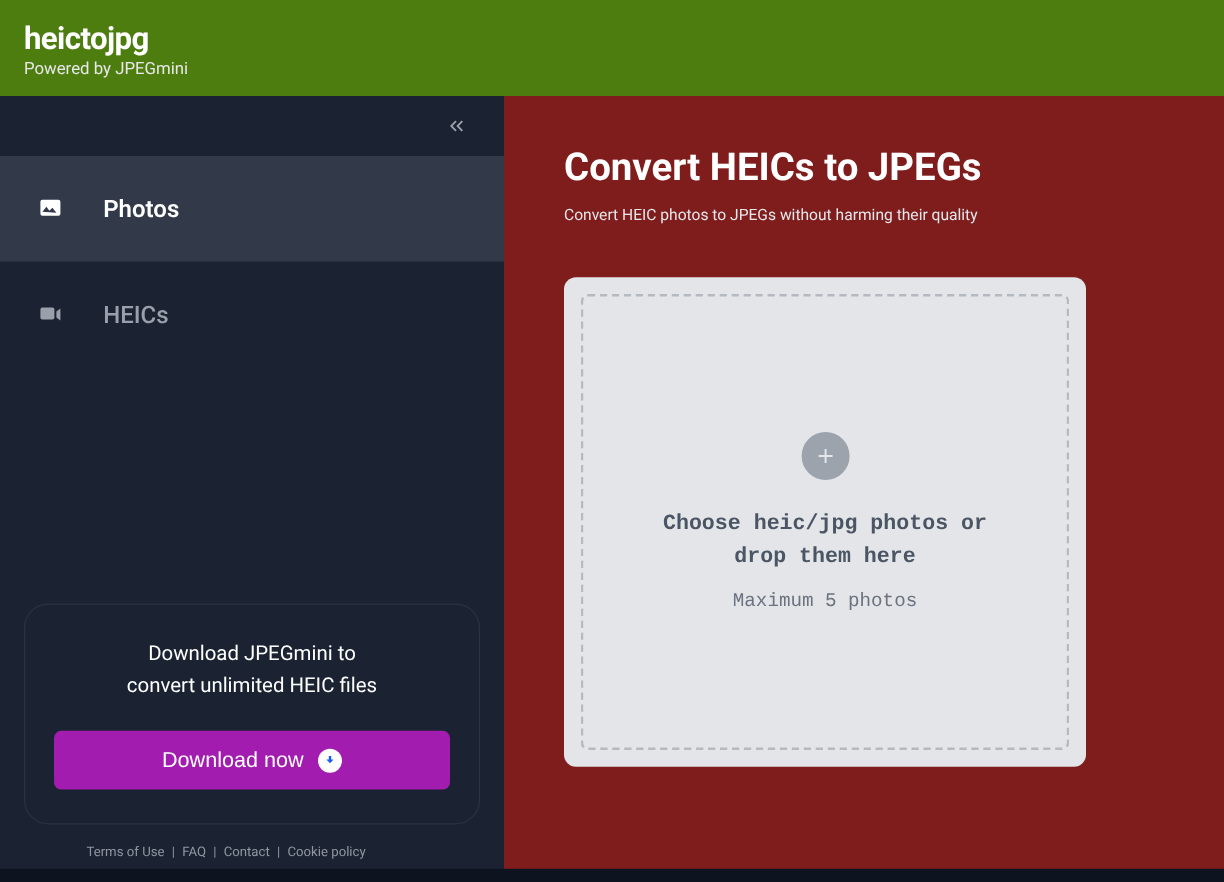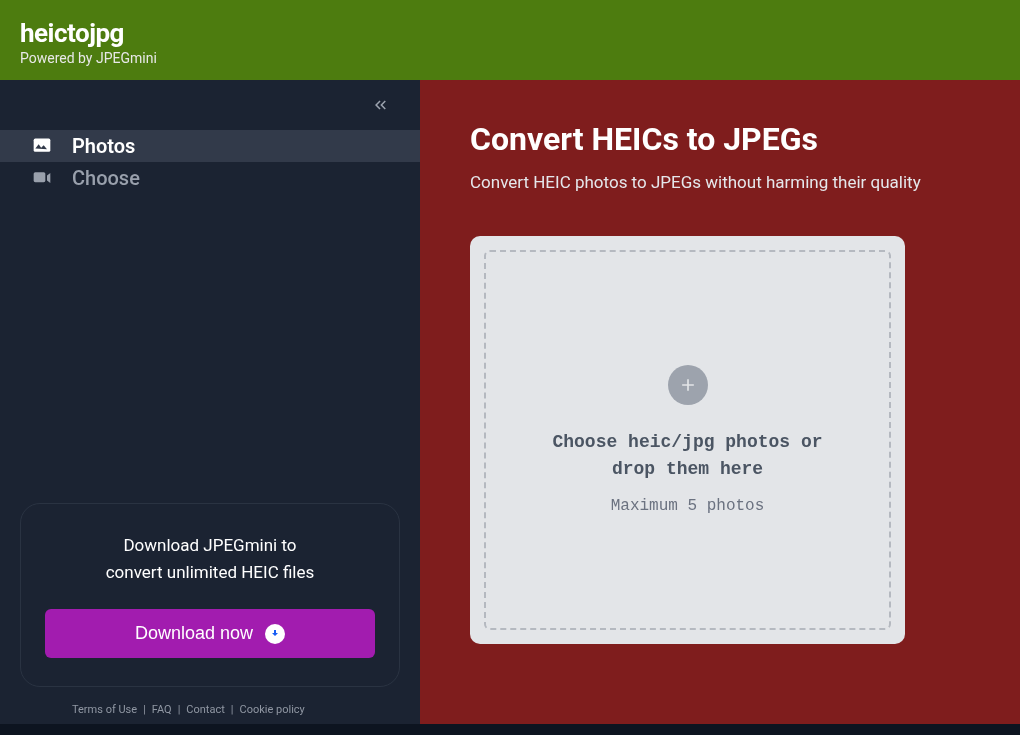--- a/index.html
+++ b/index.html
@@ -51,23 +51,23 @@
       cursor: pointer;
     }
     .collapse-btn svg {
       width: 18px;
       height: 18px;
       fill: #9ca3af;
     }
     .nav-item {
       display: flex;
       align-items: center;
-      padding: 4px 30px;
-      cursor: pointer;
-      gap: 18px;
+      padding: 32px 30px;
+      cursor: pointer;
+      gap: 32px;
     }
     .nav-item.active {
       background: #323a4a;
     }
     .nav-item .nav-icon {
       width: 24px;
       height: 20px;
       display: flex;
       align-items: center;
       justify-content: center;
@@ -147,21 +147,21 @@
       padding: 40px 50px;
       background: #7f1d1d;
     }
     .main-title {
       font-size: 32px;
       font-weight: 700;
       color: #fff;
       margin-bottom: 14px;
     }
     .main-subtitle {
-      font-size: 17px;
+      font-size: 13px;
       color: #e5e7eb;
       margin-bottom: 44px;
     }
     .dropzone-outer {
       background: #e3e5e8;
       border-radius: 10px;
       padding: 14px;
       width: 435px;
       height: 408px;
       cursor: pointer;
@@ -238,21 +238,21 @@
       <span class="nav-label">Photos</span>
     </div>
 
     <div class="nav-item">
       <span class="nav-icon">
         <svg viewBox="0 0 24 24" width="24" height="20" fill="#99a0ac">
             <rect x="2" y="5" width="14" height="12" rx="2"></rect>
             <path d="M18 9l4-3v12l-4-3z"></path>
           </svg>
       </span>
-      <span class="nav-label">Choose</span>
+      <span class="nav-label">HEICs</span>
     </div>
 
     <div class="sidebar-bottom">
       <div class="promo-card">
         <div class="promo-text">
           <span>Download JPEGmini to</span><br>
           <span>convert unlimited HEIC files</span>
         </div>
         <button class="download-btn">
           <span>Download now</span>

